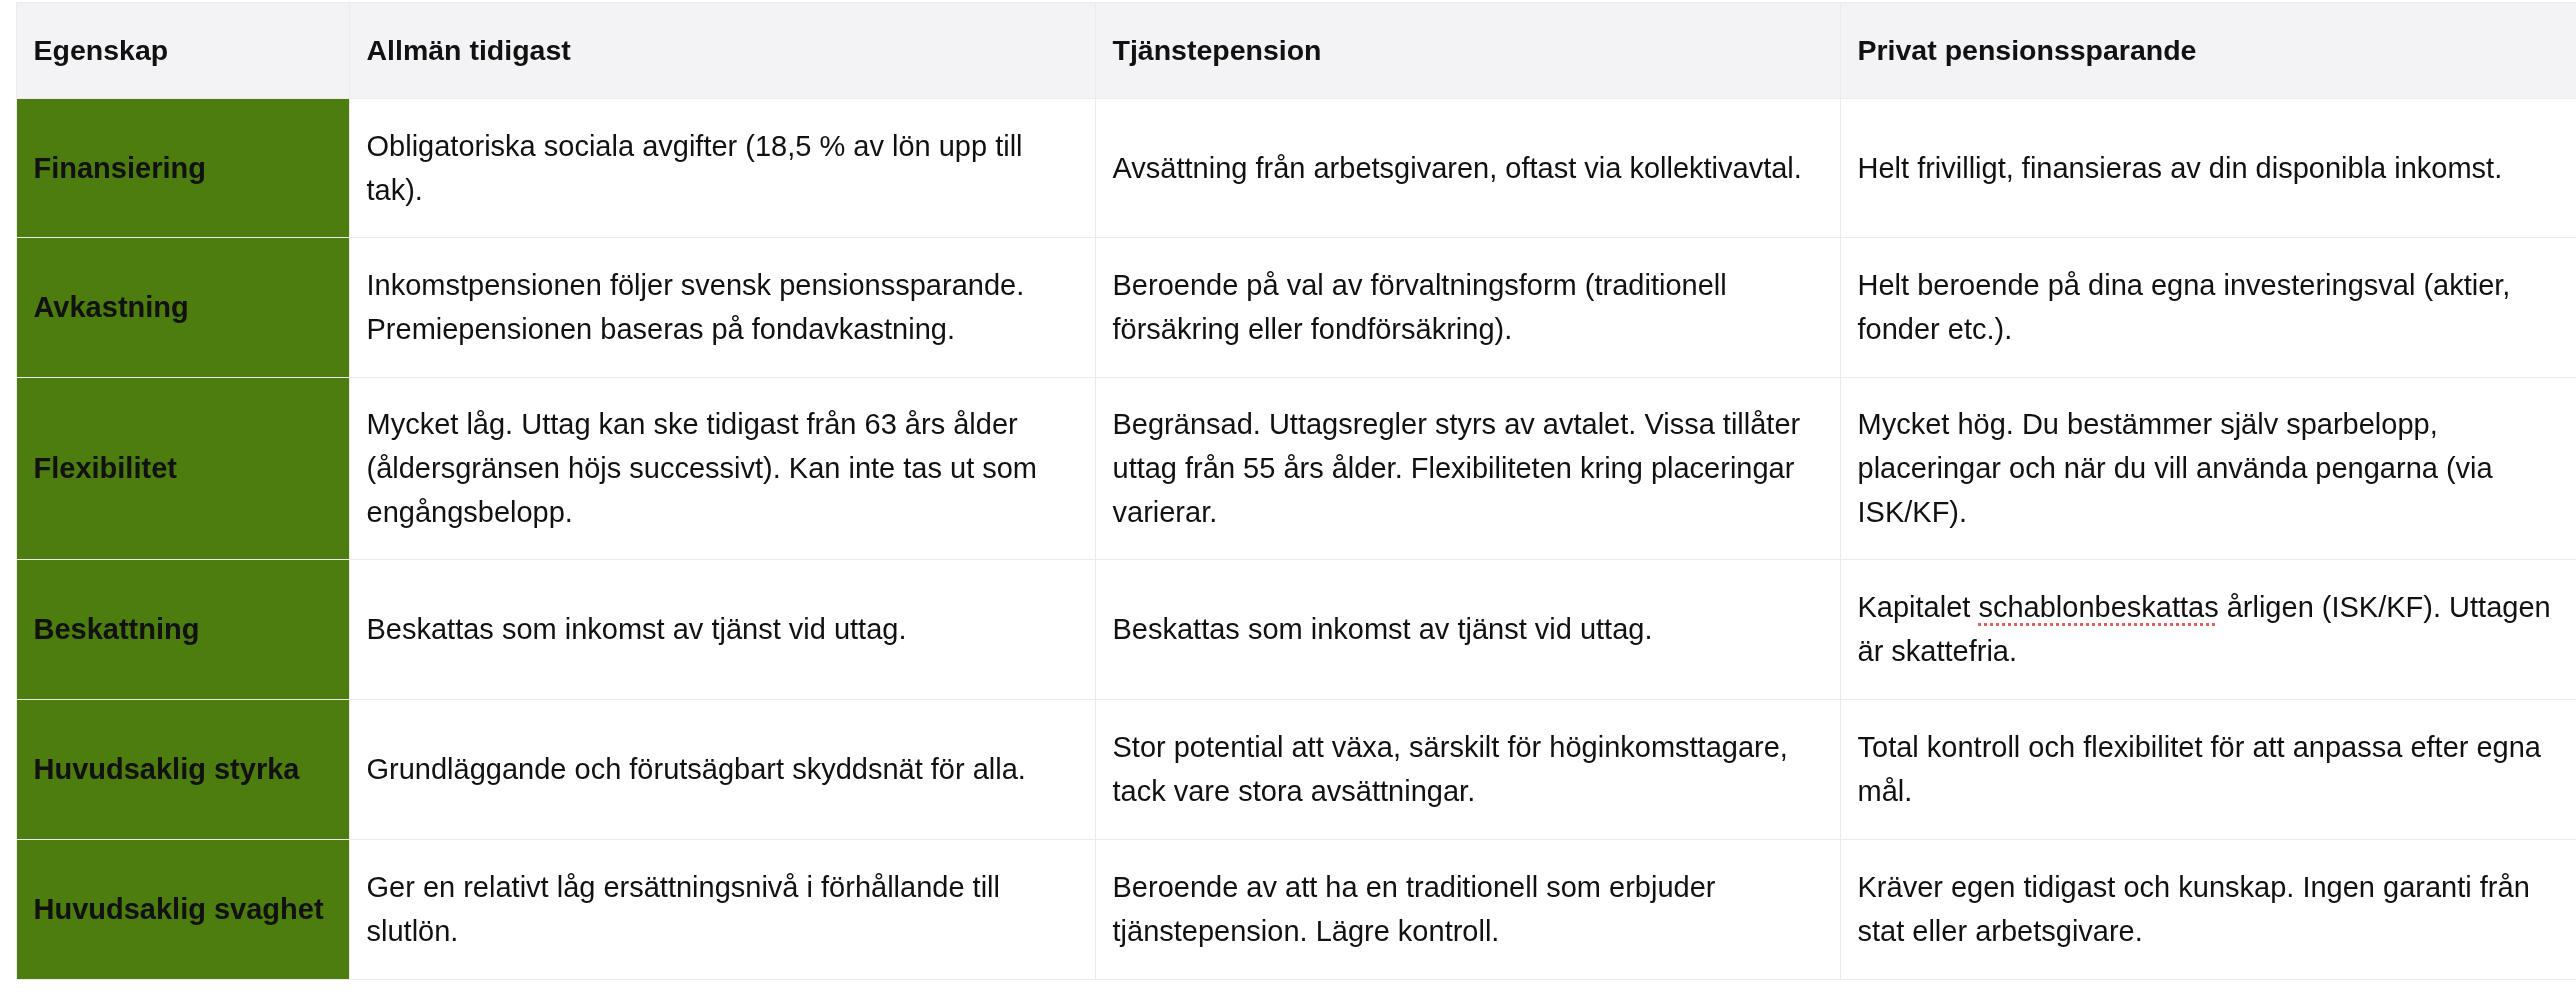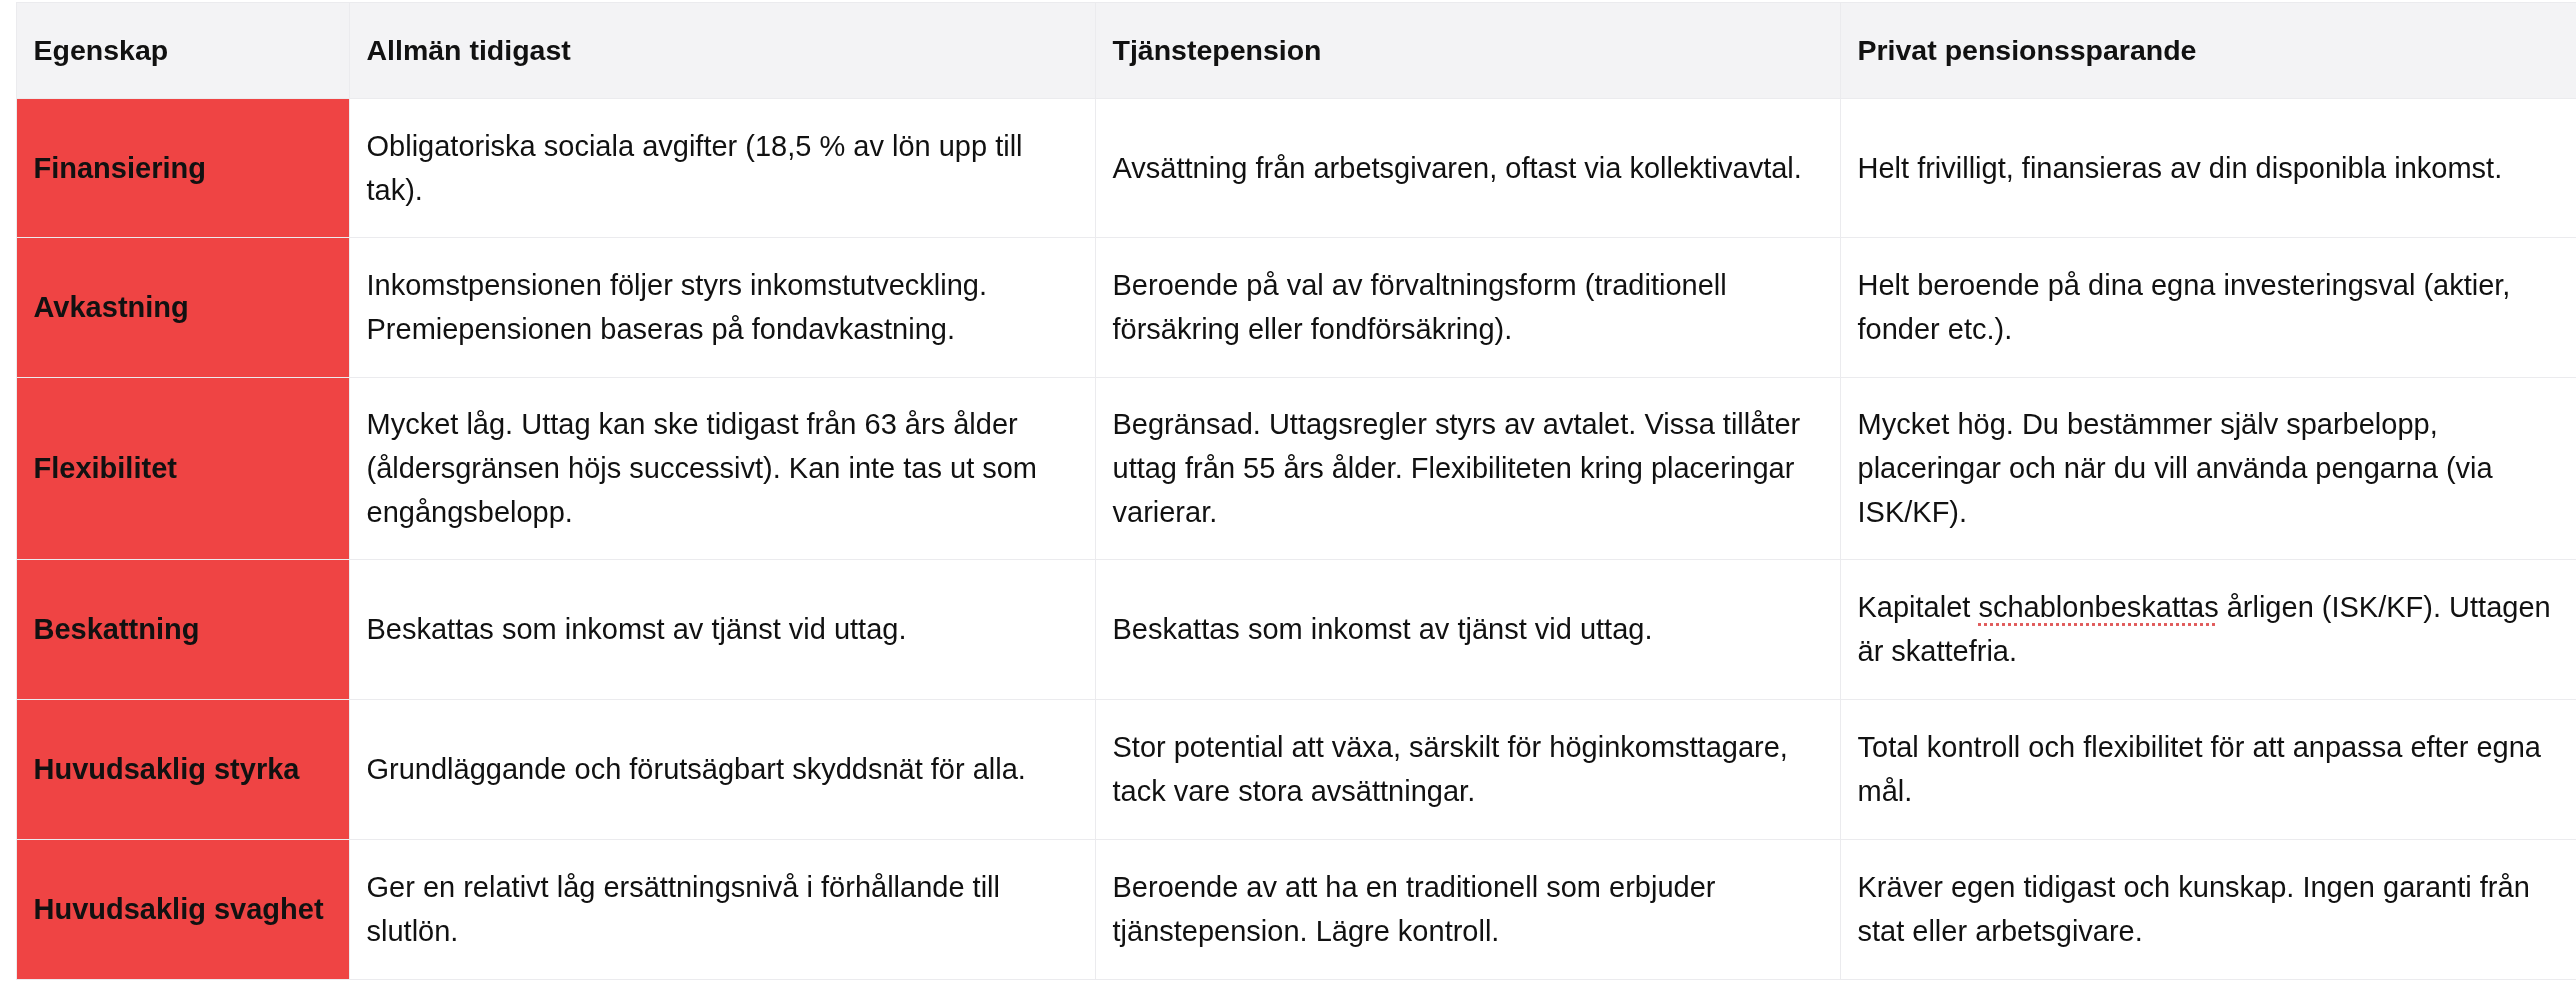--- a/index.html
+++ b/index.html
@@ -25,21 +25,21 @@
       text-align: left;
     }
     table.cmp thead th {
       background: #f3f3f5;
       font-weight: 700;
       height: 95px;
       font-size: 28.5px;
     }
     table.cmp tbody th {
       font-weight: 700;
-      background: #ef4444;
+      background: #4d7c0f;
     }
     table.cmp tbody td { font-weight: 400; }
     tr.r1 > * { height: 138px; }
     tr.r2 > * { height: 139px; }
     tr.r3 > * { height: 181px; }
     tr.r4 > * { height: 139px; }
     tr.r5 > * { height: 139px; }
     tr.r6 > * { height: 139px; }
     .spell { text-decoration: underline dotted #e05a5a; text-underline-offset: 5.5px; }
   </style>
@@ -63,21 +63,21 @@
   </thead>
   <tbody>
     <tr class="r1">
       <th>Finansiering</th>
       <td>Obligatoriska sociala avgifter (18,5 % av lön upp till tak).</td>
       <td>Avsättning från arbetsgivaren, oftast via kollektivavtal.</td>
       <td>Helt frivilligt, finansieras av din disponibla inkomst.</td>
     </tr>
     <tr class="r2">
       <th>Avkastning</th>
-      <td>Inkomstpensionen följer styrs inkomstutveckling. Premiepensionen baseras på fondavkastning.</td>
+      <td>Inkomstpensionen följer svensk pensionssparande. Premiepensionen baseras på fondavkastning.</td>
       <td>Beroende på val av förvaltningsform (traditionell försäkring eller fondförsäkring).</td>
       <td>Helt beroende på dina egna investeringsval (aktier, fonder etc.).</td>
     </tr>
     <tr class="r3">
       <th>Flexibilitet</th>
       <td>Mycket låg. Uttag kan ske tidigast från 63 års ålder (åldersgränsen höjs successivt). Kan inte tas ut som engångsbelopp.</td>
       <td>Begränsad. Uttagsregler styrs av avtalet. Vissa tillåter uttag från 55 års ålder. Flexibiliteten kring placeringar varierar.</td>
       <td>Mycket hög. Du bestämmer själv sparbelopp, placeringar och när du vill använda pengarna (via ISK/KF).</td>
     </tr>
     <tr class="r4">

